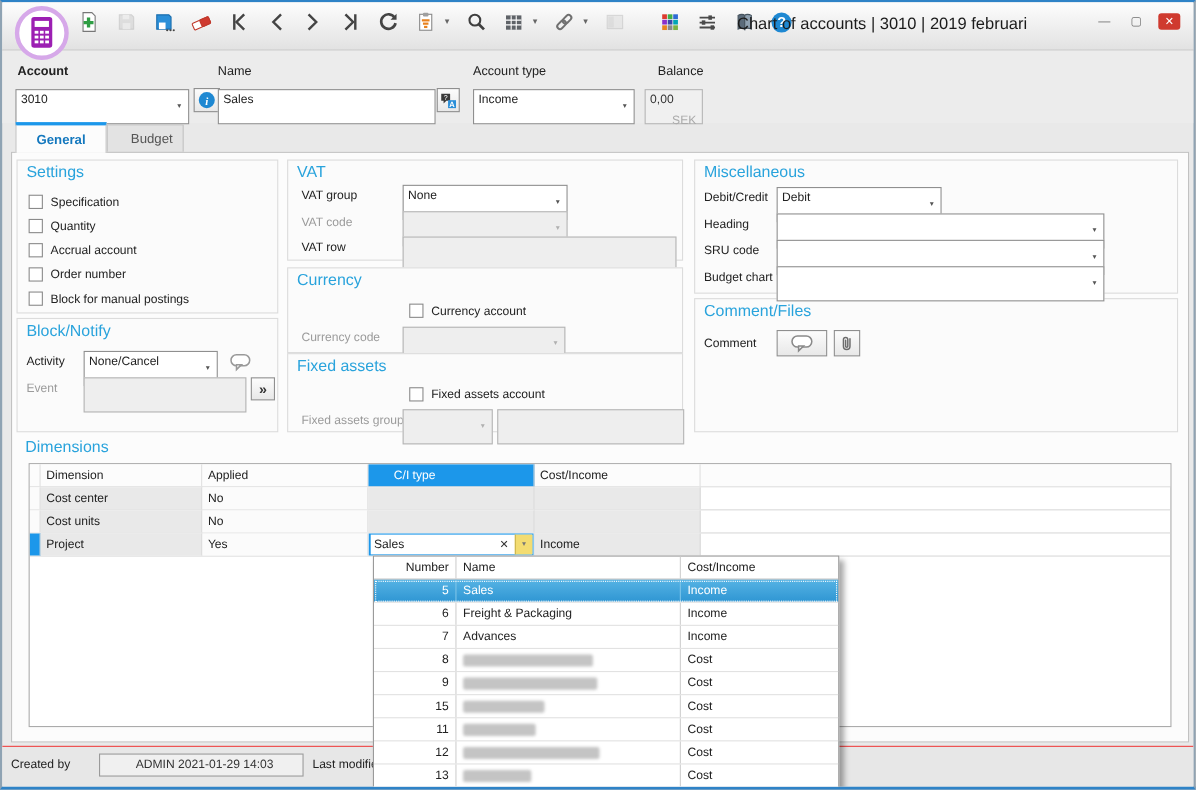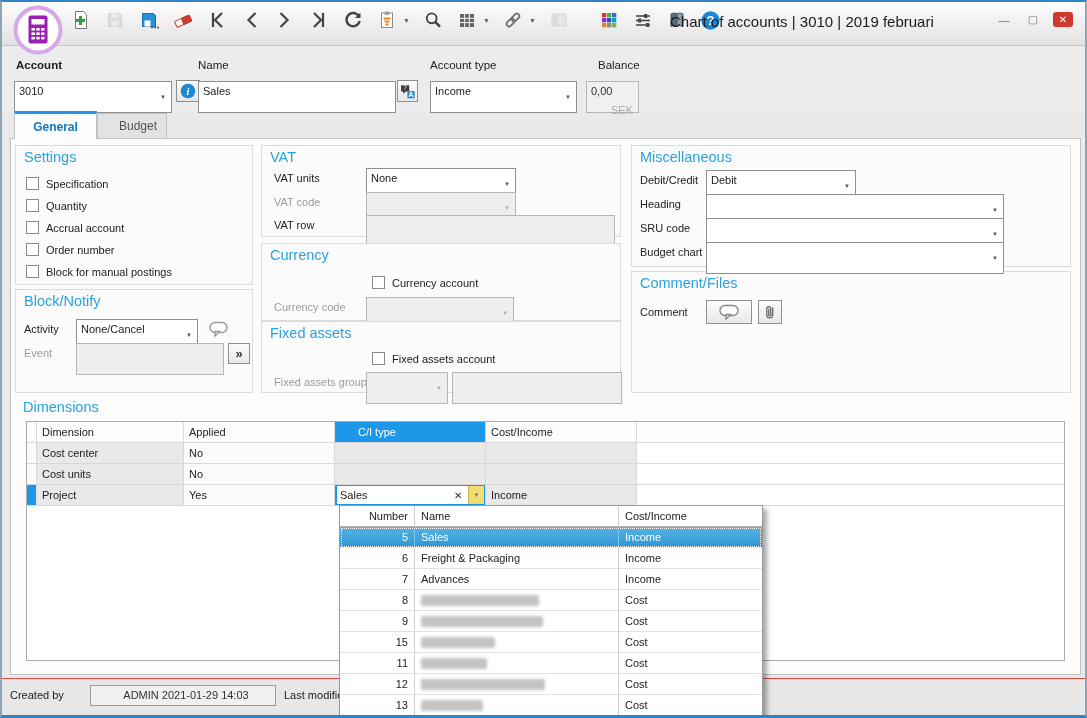--- a/index.html
+++ b/index.html
@@ -334,21 +334,21 @@
             <path d="M7 12.5v4.5l4.5-4.5z" fill="#fff" stroke="#9a9a9a" stroke-width="1.4"></path>
           </svg>
       </div>
       <div class="lab dis" style="left:8px;top:57px">Event</div>
       <div class="field dis" style="left:60px;top:53px;width:148px;position:absolute"></div>
       <div class="sqbtn" style="left:212px;top:53px;width:22px;height:21px;position:absolute;font-size:13px;font-weight:bold;color:#333">»</div>
     </div>
 
     <div class="panel" style="left:250px;top:6px;width:360px;height:92px">
       <div class="ptitle">VAT</div>
-      <div class="lab" style="left:12px;top:26px">VAT units</div>
+      <div class="lab" style="left:12px;top:26px">VAT group</div>
       <div class="field combo" style="left:104px;top:22px;width:150px;position:absolute">
         <span>None</span>
         <span class="arr">▼</span>
       </div>
       <div class="lab dis" style="left:12px;top:50px">VAT code</div>
       <div class="field dis combo" style="left:104px;top:46px;width:150px;position:absolute">
         <span></span>
         <span class="arr" style="color:#b0b0b0">▼</span>
       </div>
       <div class="lab" style="left:12px;top:73px">VAT row</div>

